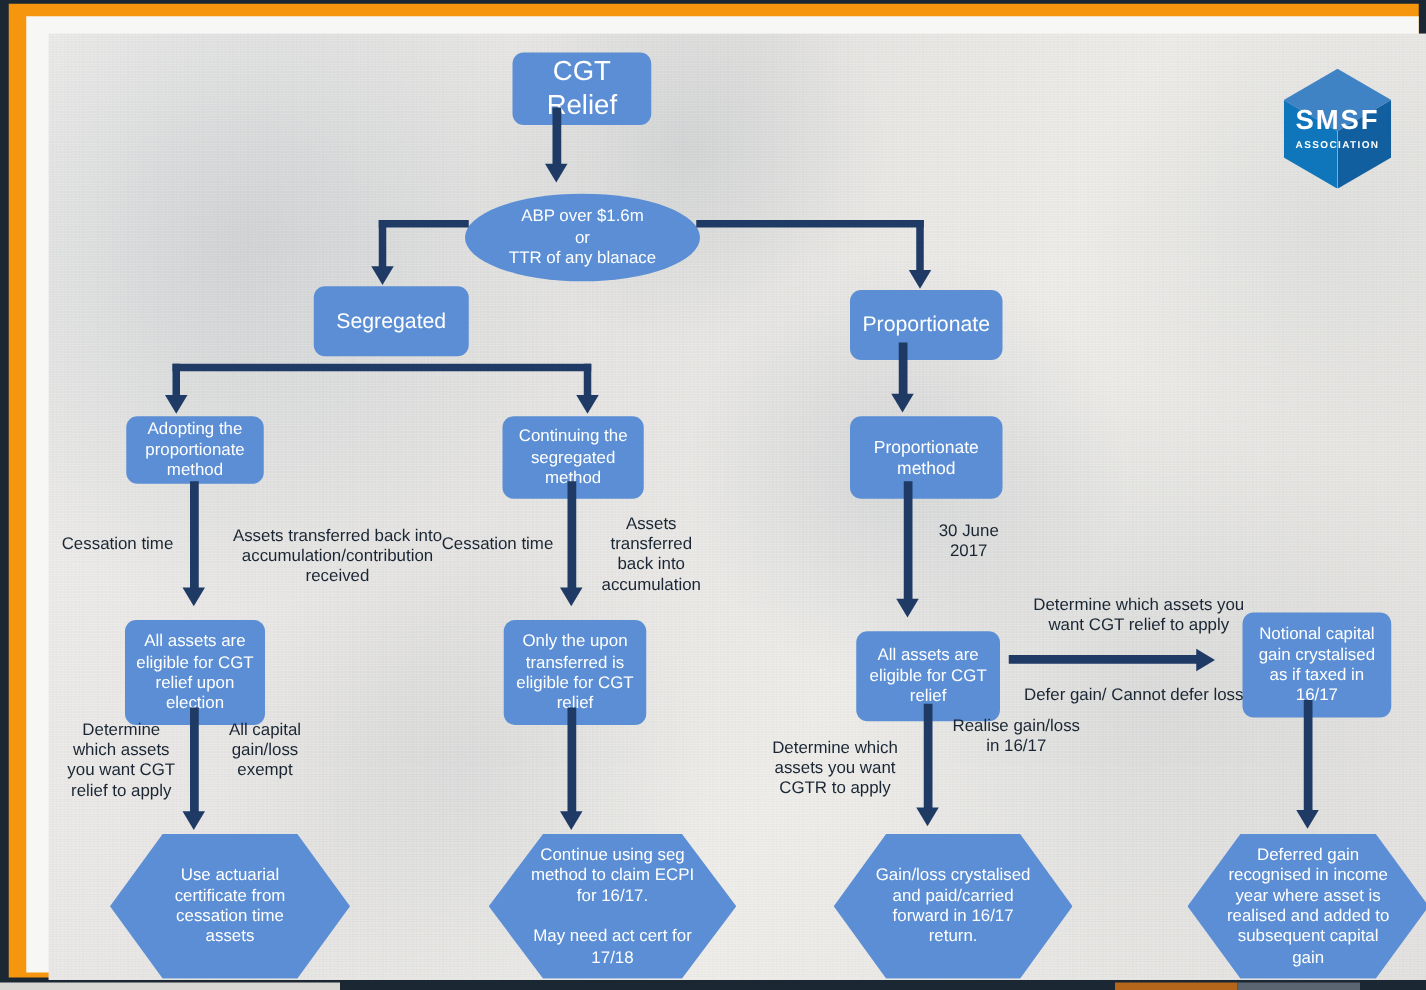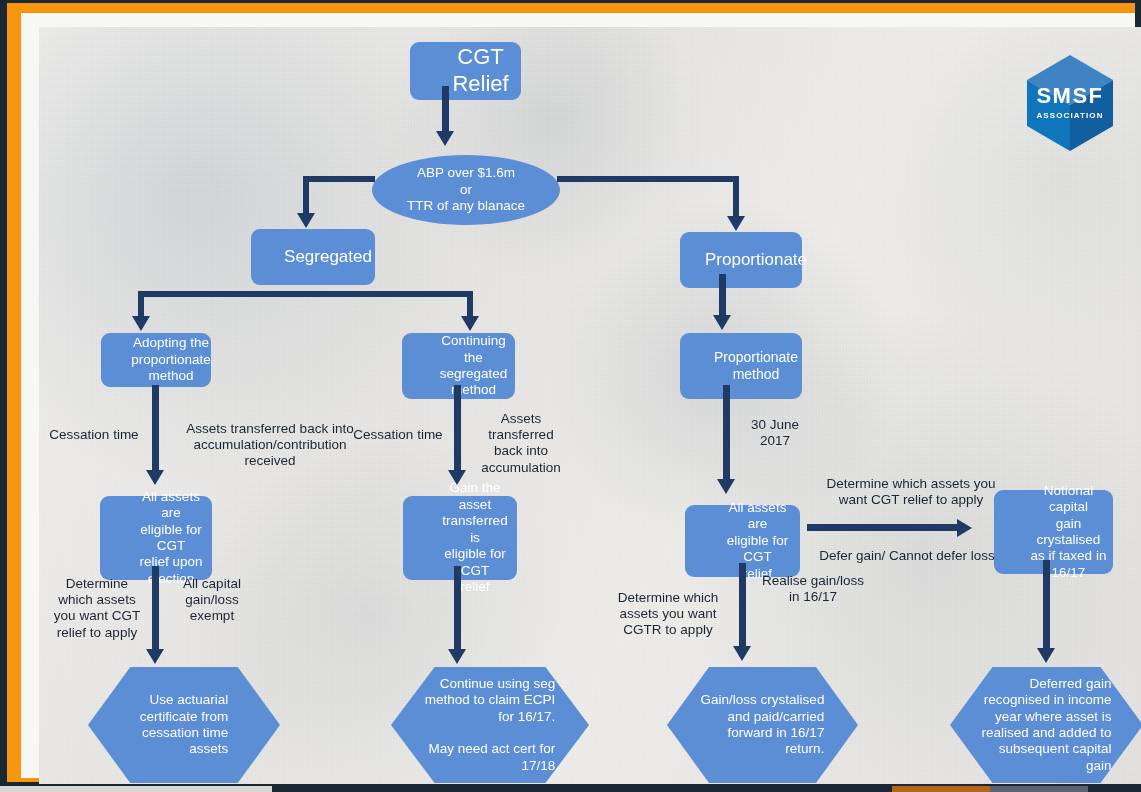--- a/index.html
+++ b/index.html
@@ -77,26 +77,25 @@
     color: #ffffff;
     display: flex;
     align-items: center;
     justify-content: center;
     text-align: center;
     line-height: 1.22;
     white-space: pre-line;
     box-sizing: border-box;
     padding: 4px 6px;
   }
-  .rect  { border-radius: 9px; padding-left: 36px; }
+  .rect  { border-radius: 9px; }
   .ellipse { border-radius: 50%; }
   .hex {
     clip-path: polygon(22% 0%, 78% 0%, 100% 50%, 78% 100%, 22% 100%, 0% 50%);
     border-radius: 0;
-    text-align: right;
   }
 
   
   .vline, .hline {
     position: absolute;
     background: #1f3a64;
   }
   .arrow-down {
     position: absolute;
     width: 0; height: 0;
@@ -177,21 +176,21 @@
 method</div>
 
         <div class="node rect" style="left:641px;top:306px;width:122px;height:66px;font-size:14px;">Proportionate
 method</div>
 
         <div class="node rect" style="left:61px;top:469px;width:112px;height:84px;font-size:13.5px;">All assets are
 eligible for CGT
 relief upon
 election</div>
 
-        <div class="node rect" style="left:364px;top:469px;width:114px;height:84px;font-size:13.5px;">Gain the asset
+        <div class="node rect" style="left:364px;top:469px;width:114px;height:84px;font-size:13.5px;">Only the upon
 transferred is
 eligible for CGT
 relief</div>
 
         <div class="node rect" style="left:646px;top:478px;width:115px;height:72px;font-size:13.5px;">All assets are
 eligible for CGT
 relief</div>
 
         <div class="node rect" style="left:955px;top:463px;width:119px;height:84px;font-size:13.5px;">Notional capital
 gain crystalised

